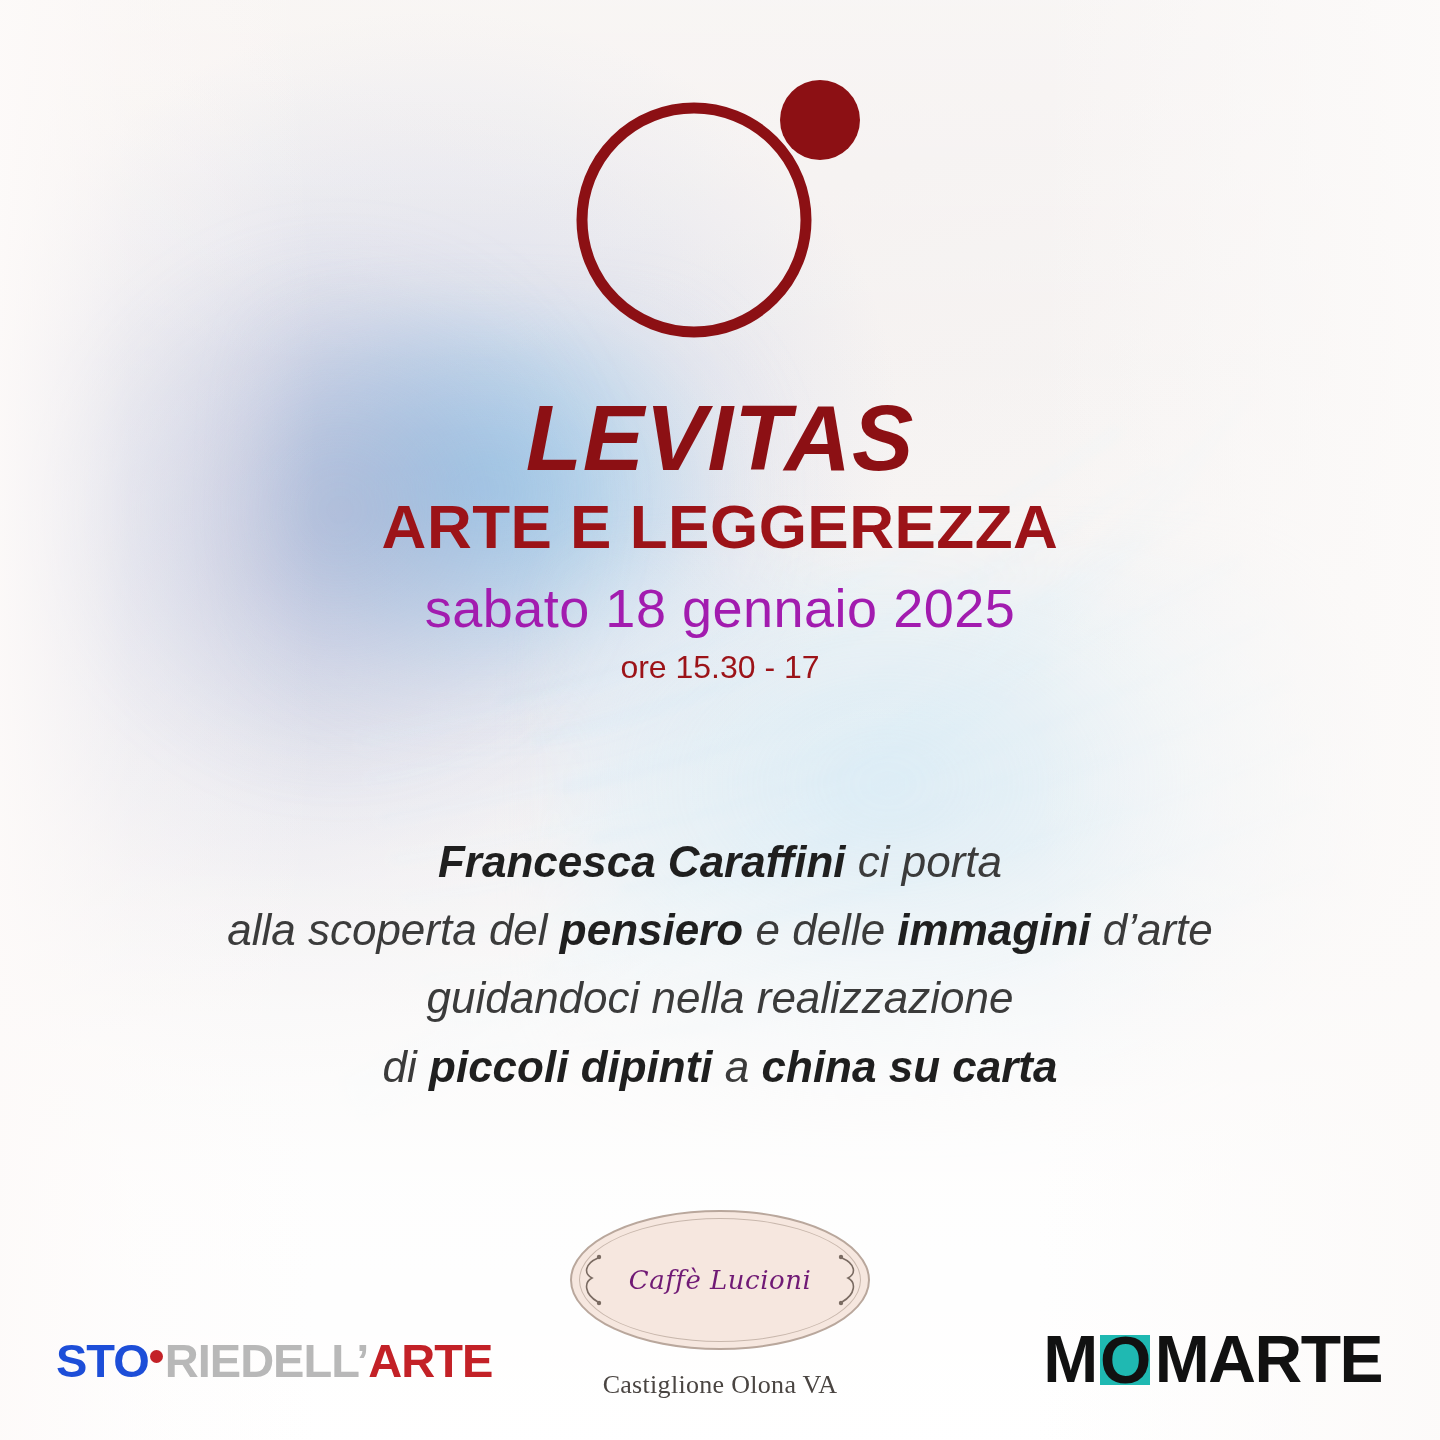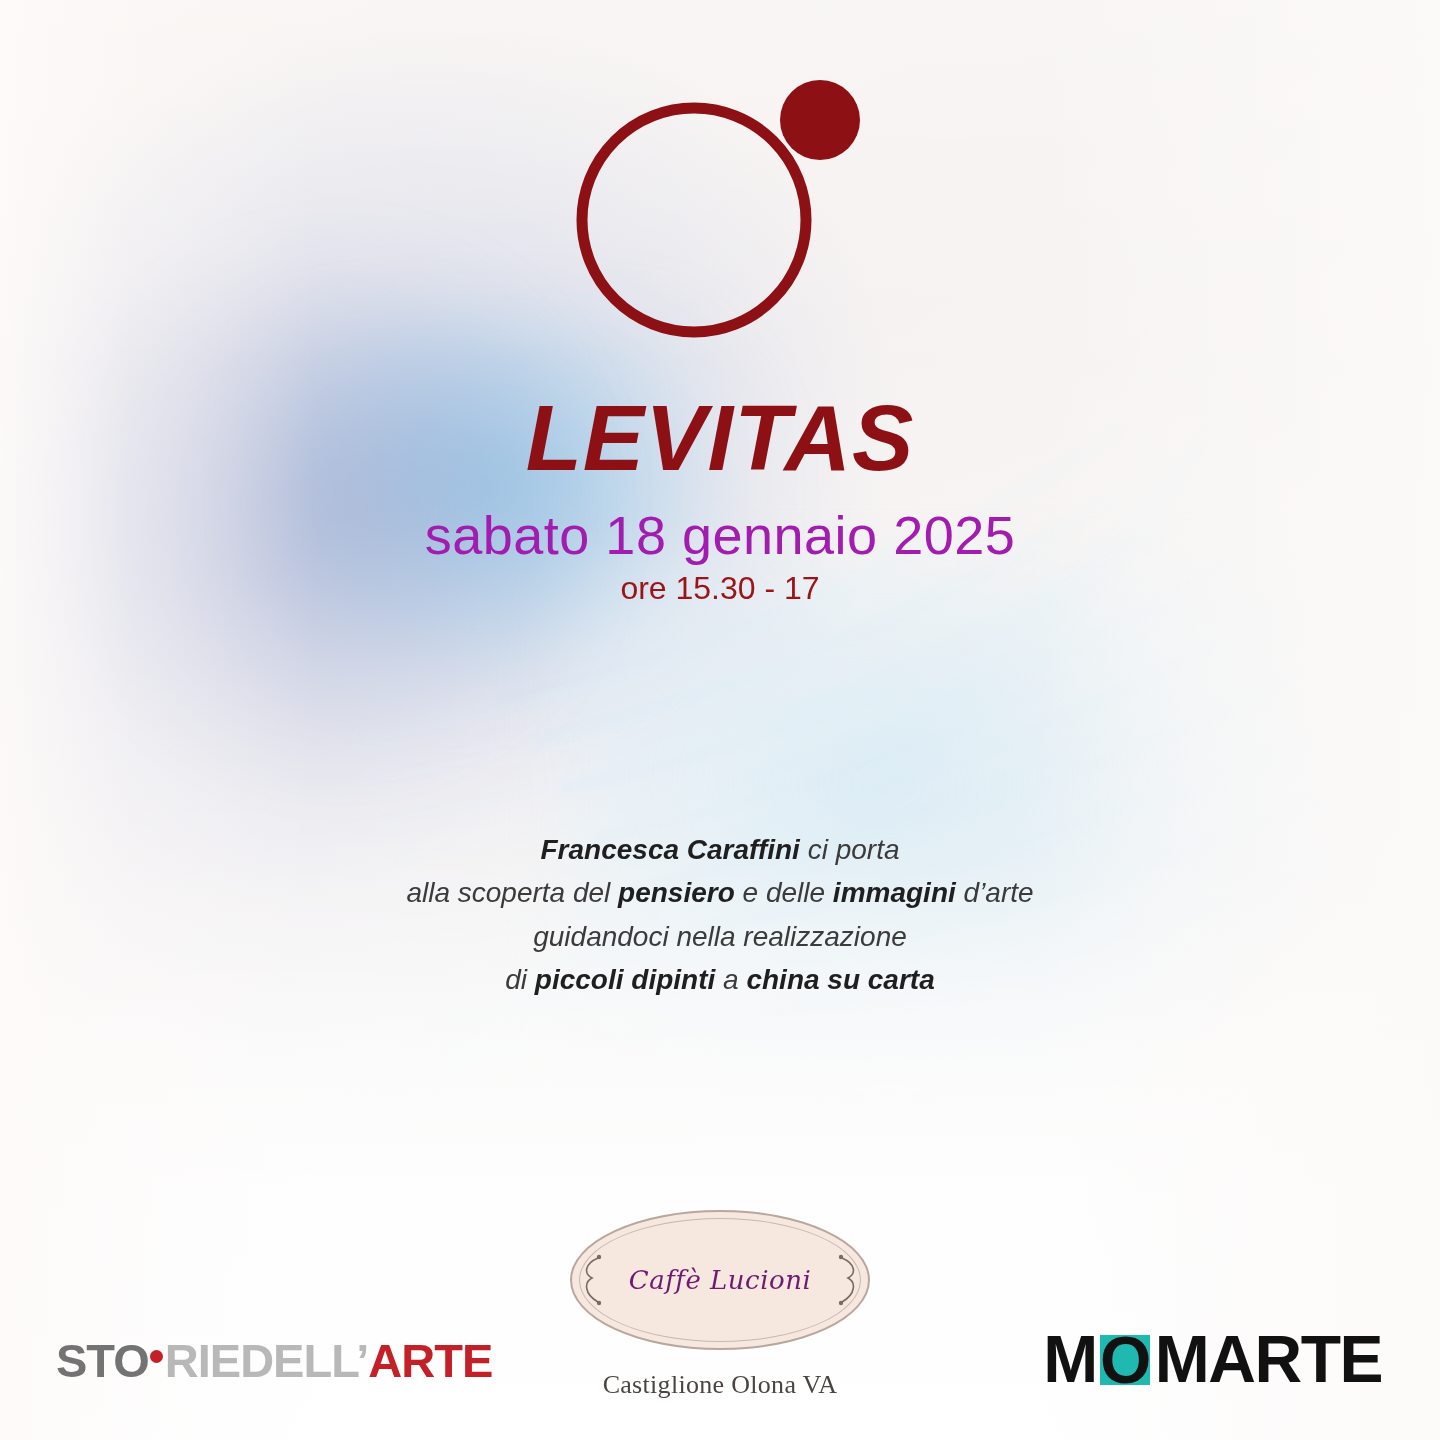--- a/index.html
+++ b/index.html
@@ -132,31 +132,31 @@
     font-size: 54px;
     color: #a21caf;
     margin: 18px 0 0 0;
     letter-spacing: 0.5px;
   }
   .time-line {
     font-family: "Liberation Sans", sans-serif;
     font-weight: normal;
     font-size: 32px;
     color: #9c1318;
-    margin: 4px 0 0 0;
+    margin: 10px 0 0 0;
   }
 
   .body-block {
     position: absolute;
     left: 0;
     right: 0;
     top: 828px;
     font-family: "Liberation Sans", sans-serif;
     font-style: italic;
-    font-size: 28px;
+    font-size: 44px;
     line-height: 1.55;
     color: #3b3b3b;
   }
   .body-block p {
     margin: 0;
   }
   .body-block b {
     font-weight: bold;
     color: #1f1f1f;
   }
@@ -174,21 +174,21 @@
   .logo-storie {
     position: absolute;
     left: 56px;
     bottom: 52px;
     font-family: "Liberation Sans", sans-serif;
     font-weight: bold;
     font-size: 47px;
     letter-spacing: -1px;
     white-space: nowrap;
   }
-  .logo-storie .dark { color: #737373; }
+  .logo-storie .dark { color: #1d4ed8; }
   .logo-storie .grey { color: #b8b8b8; }
   .logo-storie .red  { color: #c32127; }
   .logo-storie .dot {
     display: inline-block;
     width: 13px;
     height: 13px;
     border-radius: 50%;
     background: #c32127;
     margin: 0 2px 16px 1px;
     vertical-align: middle;
@@ -355,20 +355,21 @@
 
   <div class="content">
 
     <svg class="logo-mark" viewBox="0 0 300 270">
       <circle cx="124" cy="148" r="112" fill="none" stroke="#8c1014" stroke-width="11"></circle>
       <circle cx="250" cy="48" r="40" fill="#8c1014"></circle>
     </svg>
 
     <div class="title-block">
       <h1 class="title-main">LEVITAS</h1>
+      <h2 class="title-sub">ARTE E LEGGEREZZA</h2>
       <div class="date-line">sabato 18 gennaio 2025</div>
       <div class="time-line">ore 15.30 - 17</div>
     </div>
 
     <div class="body-block" id="desc">
         <p><b>Francesca Caraffini</b><span> ci porta</span></p>
         <p><span>alla scoperta del </span><b>pensiero</b><span> e delle </span><b>immagini</b><span> d’arte</span></p>
         <p><span>guidandoci nella realizzazione</span></p>
         <p><span>di </span><b>piccoli dipinti</b><span> a </span><b>china su carta</b></p>
       </div>

